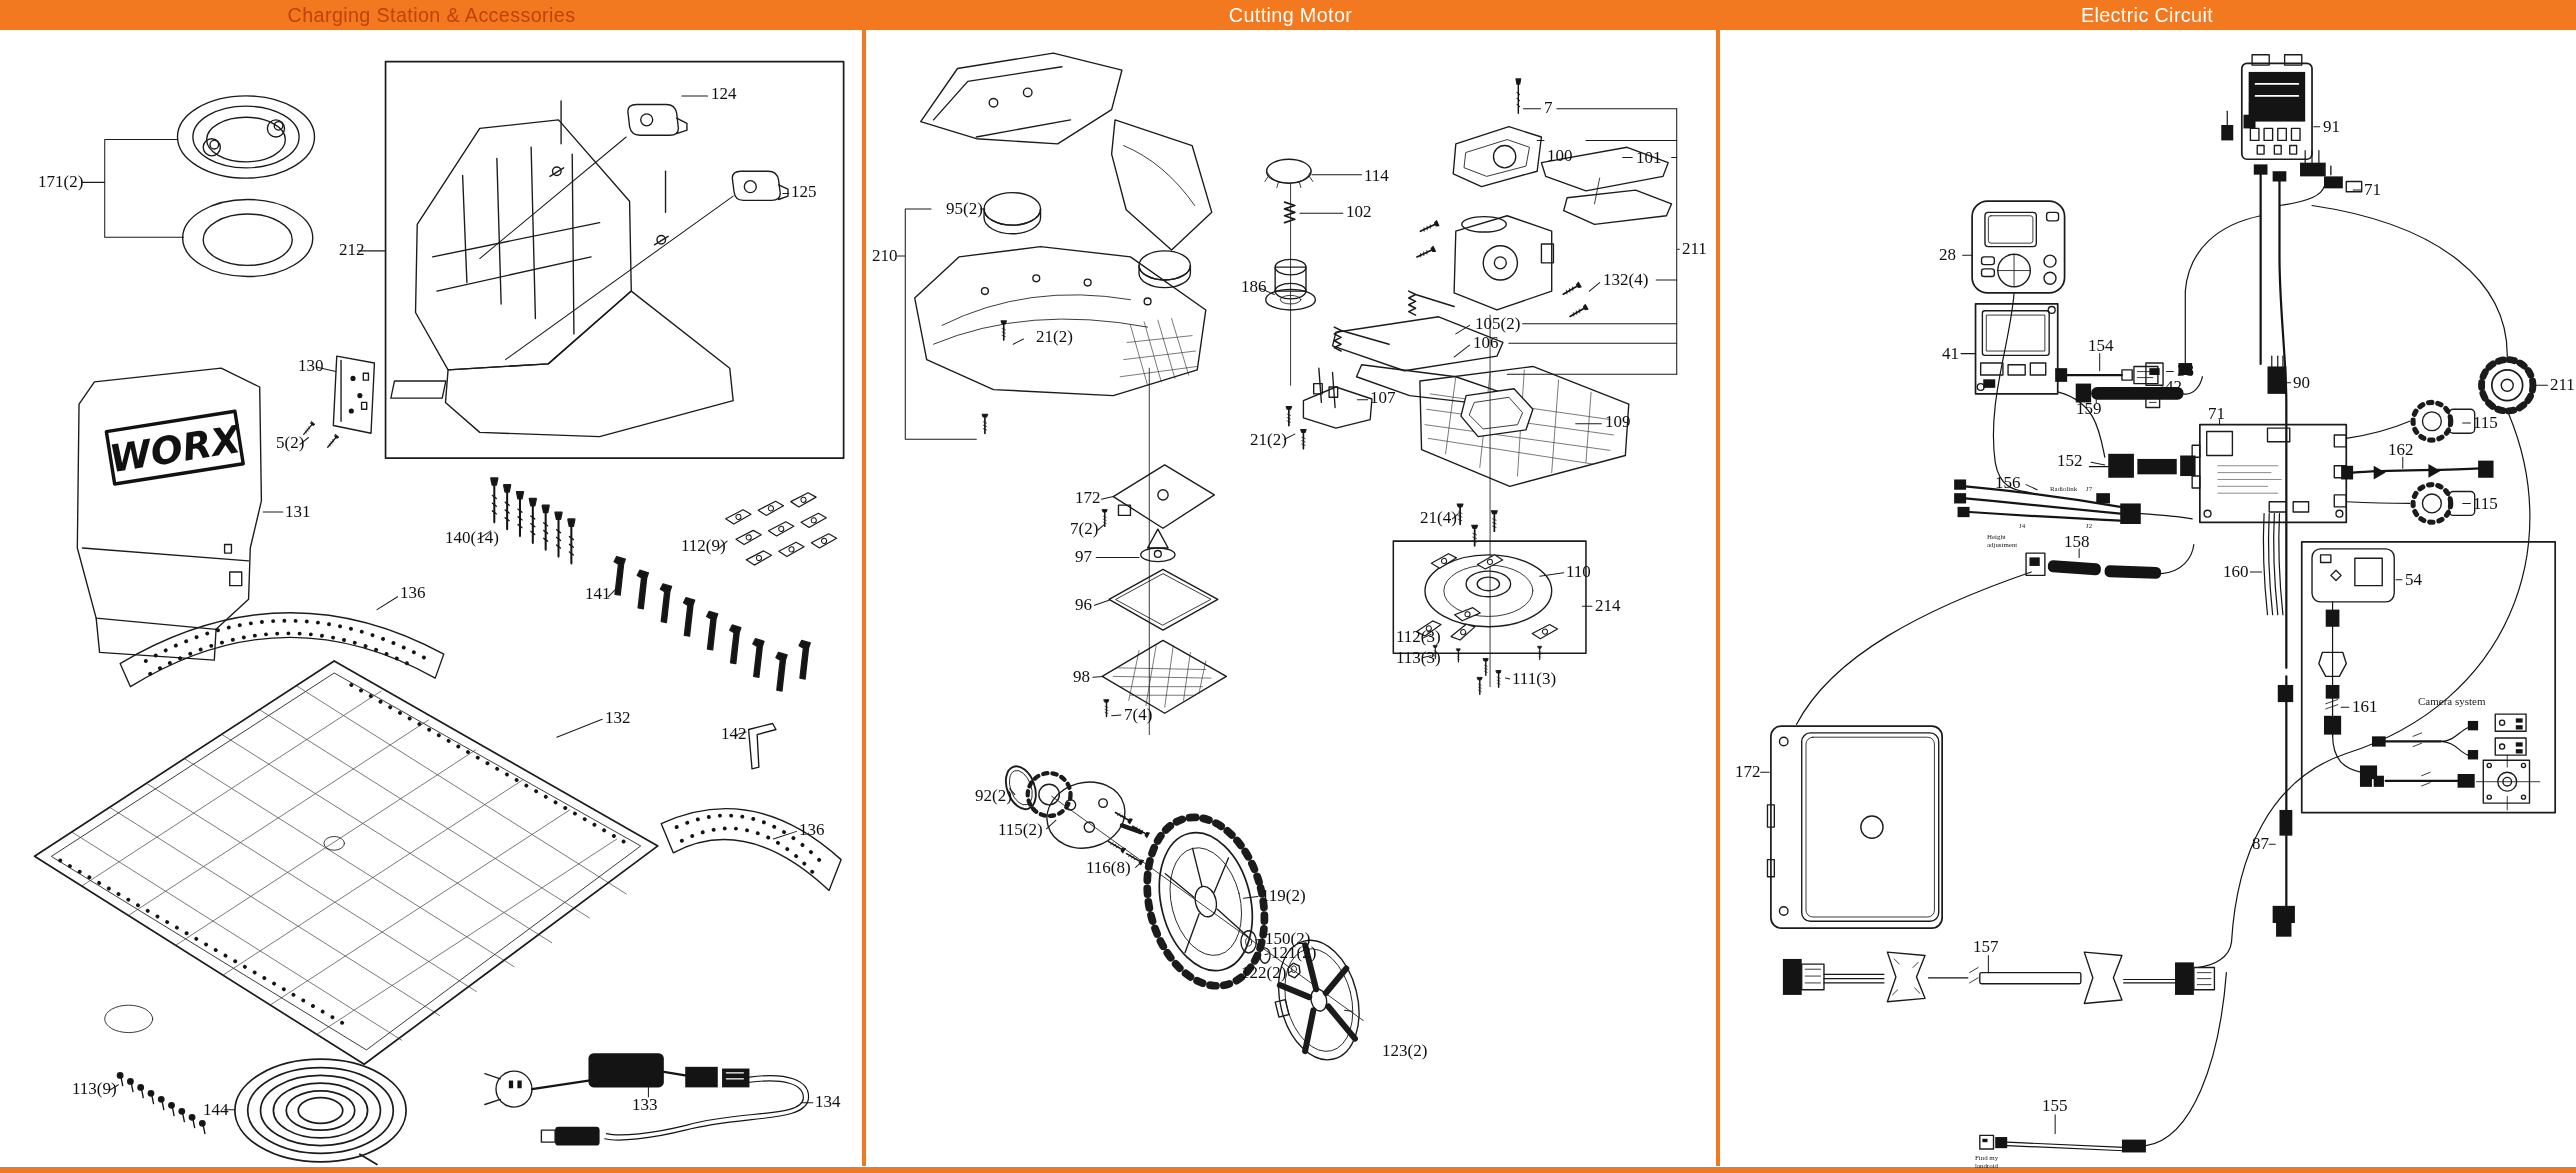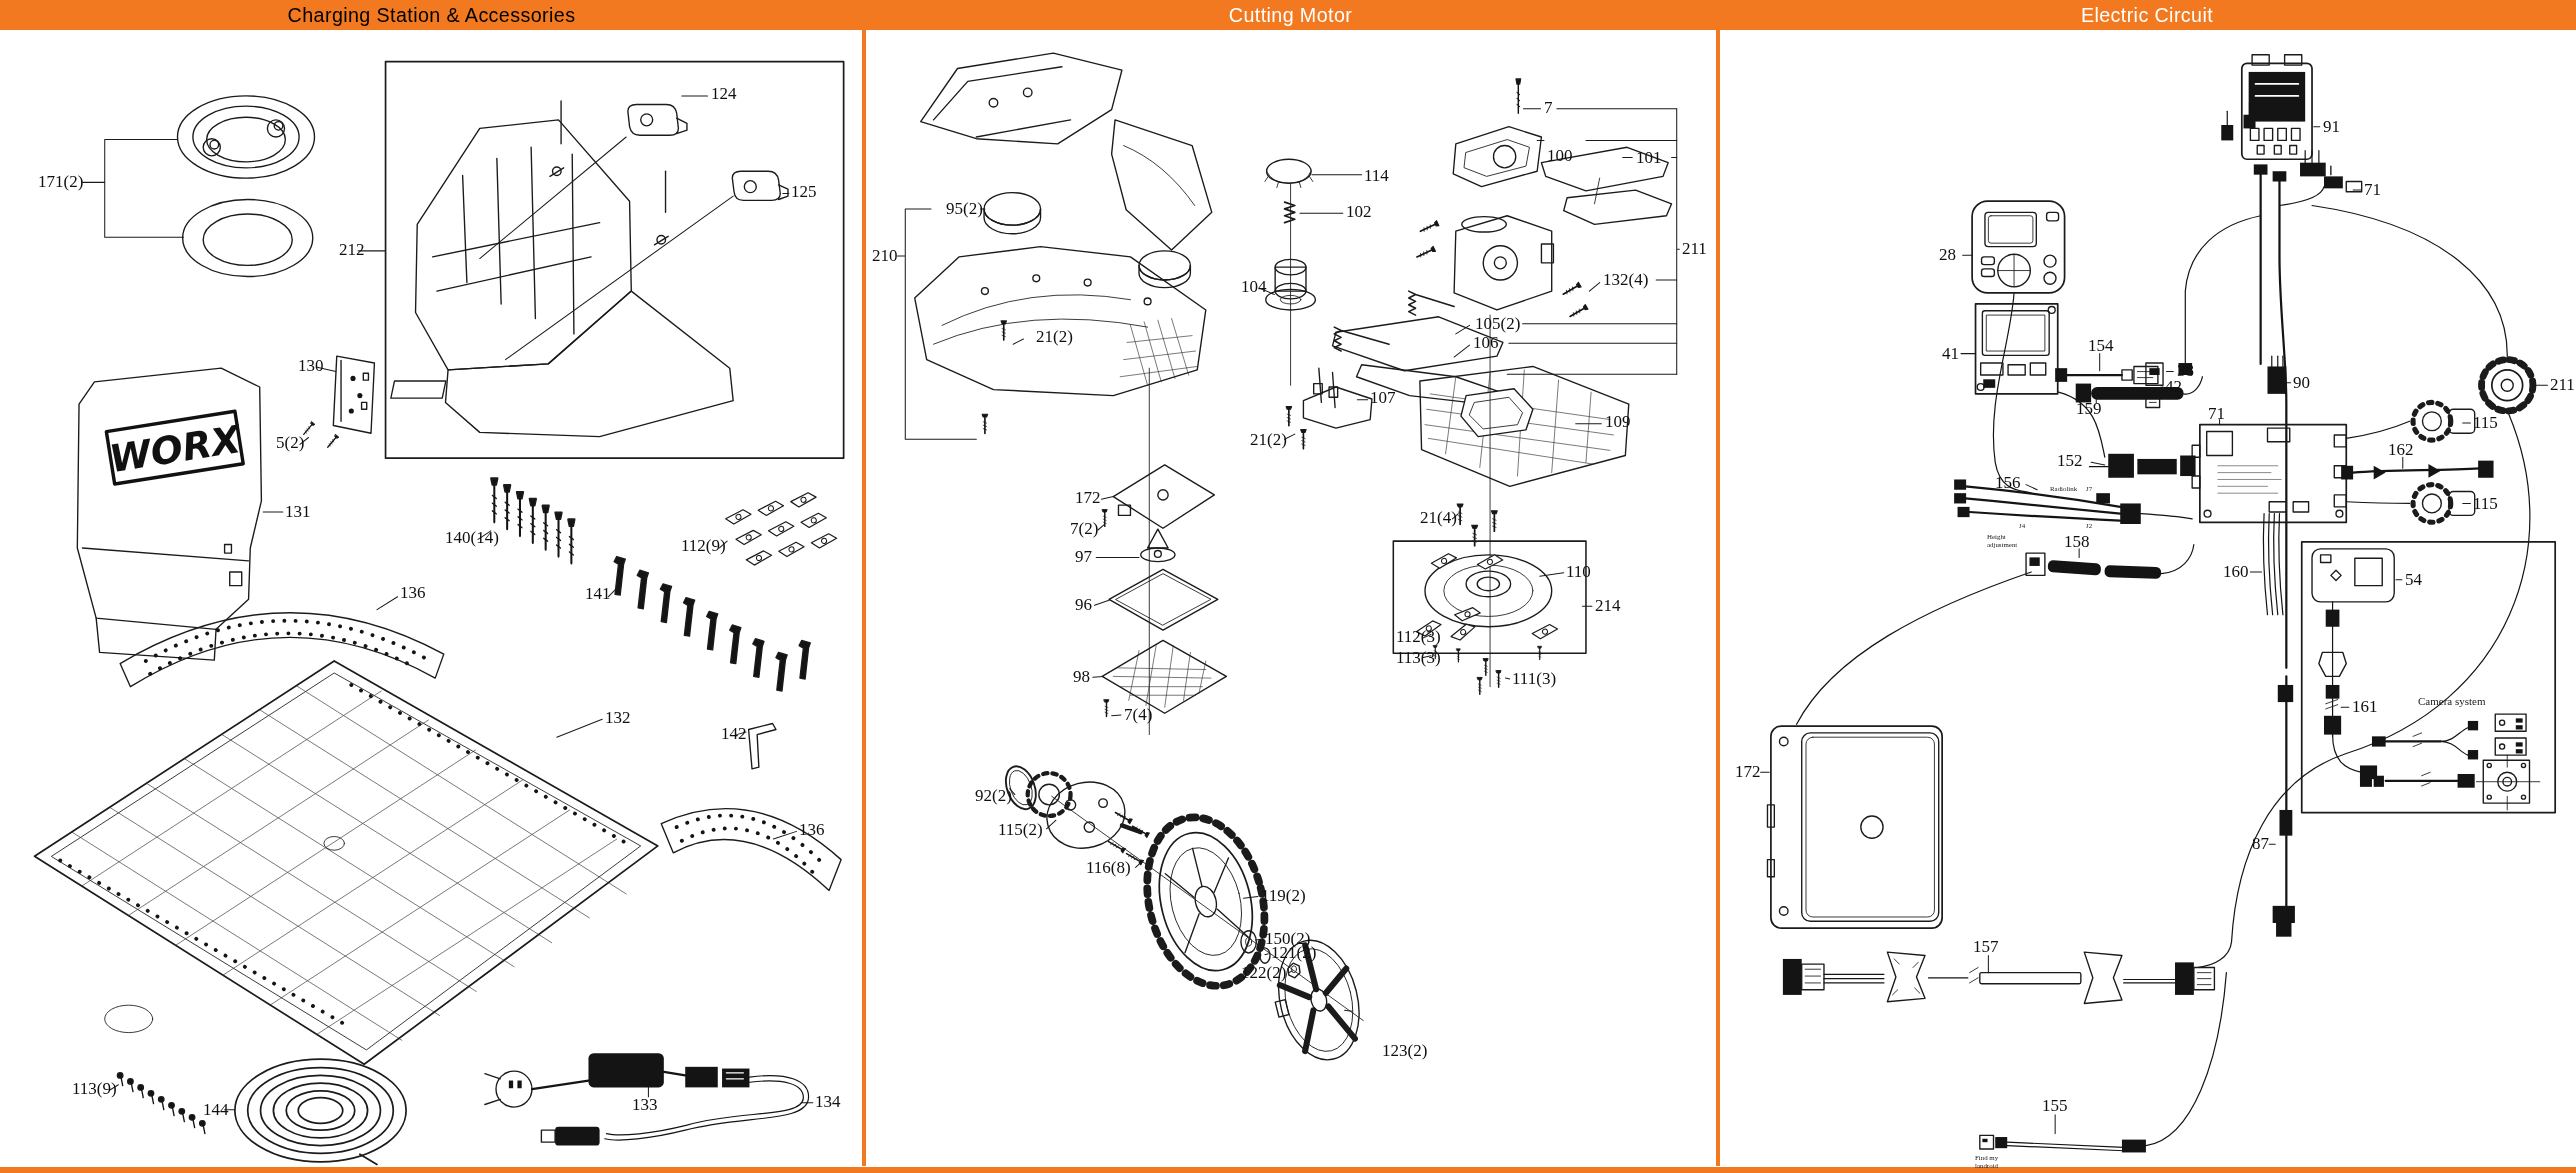--- a/index.html
+++ b/index.html
@@ -25,21 +25,21 @@
   .grid{stroke:#333;stroke-width:.9;fill:none;opacity:.85;}
   .wire{stroke:#141414;fill:none;stroke-width:2.6;stroke-linecap:round;}
   .wire2{stroke:#141414;fill:none;stroke-width:1.4;}
 </style>
 </head>
 <body>
 
 <div class="stage">
 
   <div class="hdr" style="background: rgb(242, 121, 31);"></div>
-  <div class="ptitle t0" style="color: #000000;">Charging Station &amp; Accessories</div>
+  <div class="ptitle t0" style="color: #c2410c;">Charging Station &amp; Accessories</div>
   <div class="ptitle t1" style="color: rgb(255, 255, 255);">Cutting Motor</div>
   <div class="ptitle t2" style="color: rgb(255, 255, 255);">Electric Circuit</div>
 
   <div class="vdiv" style="left: 862px; background: rgb(242, 121, 31);"></div>
   <div class="vdiv" style="left: 1716px; background: rgb(242, 121, 31);"></div>
   <div class="hbot" style="background: rgb(242, 121, 31);"></div>
 
   <svg class="art" width="2576" height="1173" viewBox="0 0 3008 1370">
     <defs>
       <g id="scr">
@@ -771,21 +771,21 @@
       <span class="plabel" style="left: 815px; top: 1102px;">134</span>
       <span class="plabel" style="left: 933px; top: 209px; margin-left: 13px;">95(2)</span>
       <span class="plabel" style="left: 872px; top: 256px;">210</span>
       <span class="plabel" style="left: 1036px; top: 337px;">21(2)</span>
       <span class="plabel" style="left: 1364px; top: 176px;">114</span>
       <span class="plabel" style="left: 1346px; top: 212px;">102</span>
       <span class="plabel" style="left: 1544px; top: 108px;">7</span>
       <span class="plabel" style="left: 1547px; top: 140px; margin-top: 16px;">100</span>
       <span class="plabel" style="left: 1636px; top: 158px;">101</span>
       <span class="plabel" style="left: 1682px; top: 249px;">211</span>
-      <span class="plabel" style="left: 1241px; top: 287px;">104</span>
+      <span class="plabel" style="left: 1241px; top: 287px;">186</span>
       <span class="plabel" style="left: 1603px; top: 280px;">132(4)</span>
       <span class="plabel" style="left: 1475px; top: 324px;">105(2)</span>
       <span class="plabel" style="left: 1473px; top: 343px;">106</span>
       <span class="plabel" style="left: 1370px; top: 398px;">107</span>
       <span class="plabel" style="left: 1605px; top: 422px;">109</span>
       <span class="plabel" style="left: 1250px; top: 440px;">21(2)</span>
       <span class="plabel" style="left: 1075px; top: 498px;">172</span>
       <span class="plabel" style="left: 1070px; top: 529px;">7(2)</span>
       <span class="plabel" style="left: 1075px; top: 557px;">97</span>
       <span class="plabel" style="left: 1075px; top: 605px;">96</span>

